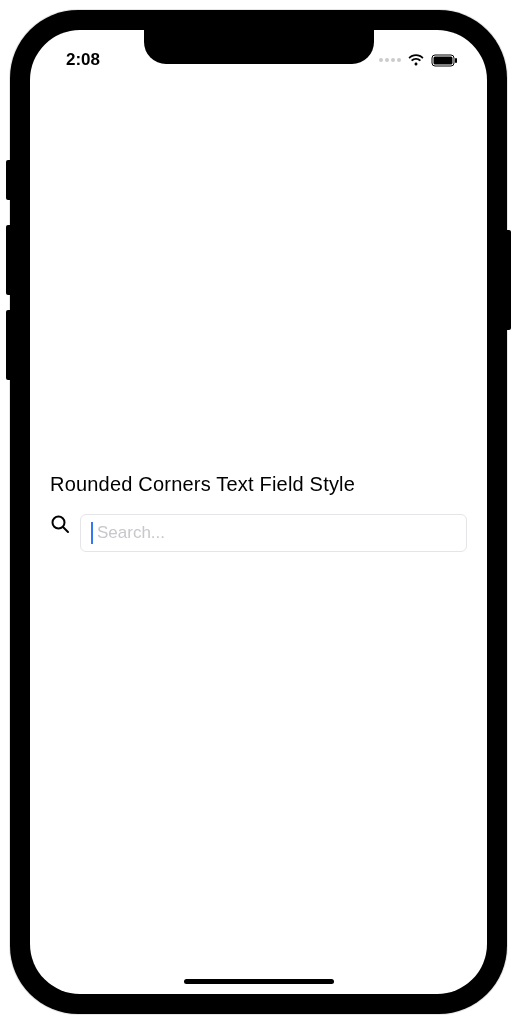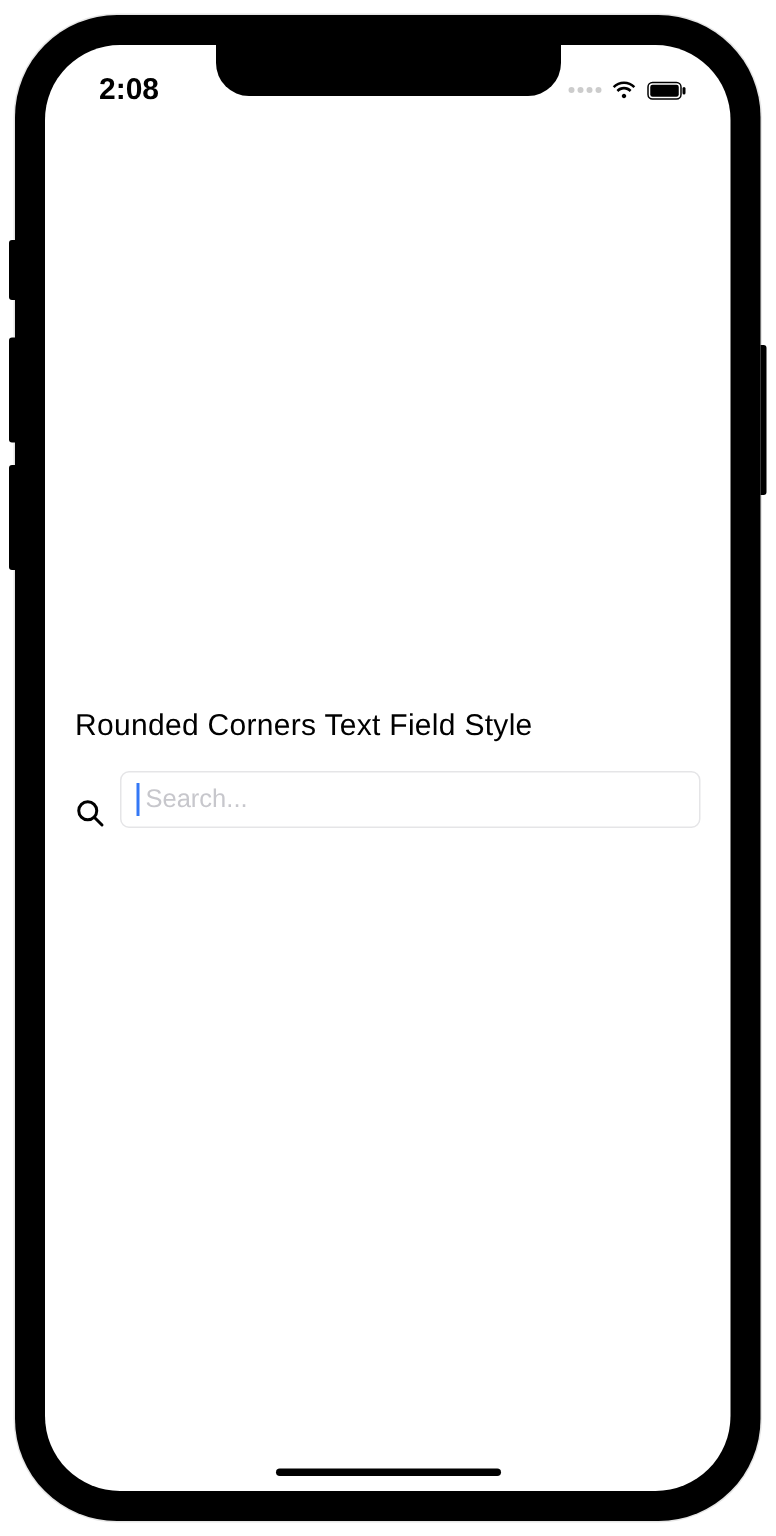--- a/index.html
+++ b/index.html
@@ -82,21 +82,21 @@
       left: 0;
       right: 0;
       height: 50px;
       display: flex;
       align-items: center;
       justify-content: space-between;
       padding: 10px 28px 0 36px;
       z-index: 5;
     }
     .status-time {
-      font-size: 20px;
+      font-size: 17px;
       font-weight: 600;
       color: #000;
       text-align: right;
     }
     .status-icons {
       display: flex;
       align-items: center;
       gap: 6px;
     }
     .signal-dots {
@@ -124,21 +124,21 @@
     }
     .heading {
       font-size: 20px;
       font-weight: 400;
       color: #000;
       margin-bottom: 18px;
       letter-spacing: 0.2px;
     }
     .search-row {
       display: flex;
-      align-items: flex-end;
+      align-items: flex-start;
       gap: 10px;
     }
     .search-icon {
       width: 20px;
       height: 20px;
       flex-shrink: 0;
     }
     .search-field-wrap {
       position: relative;
       flex: 1;

